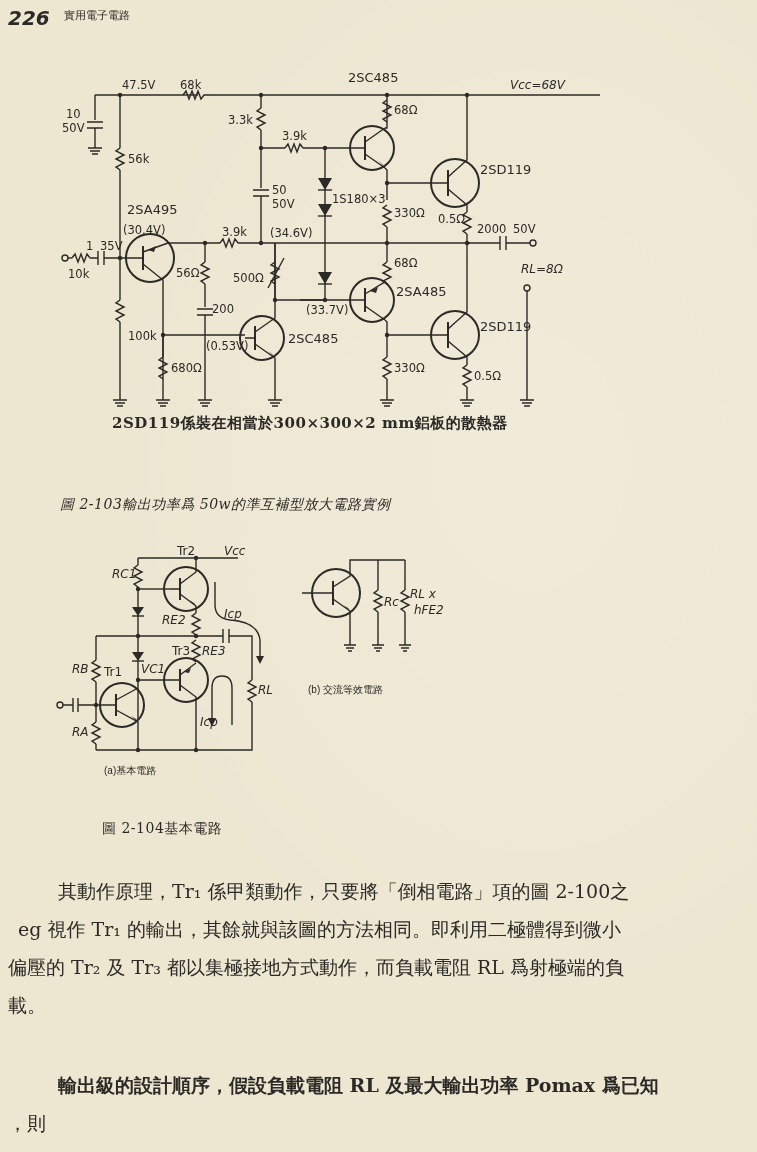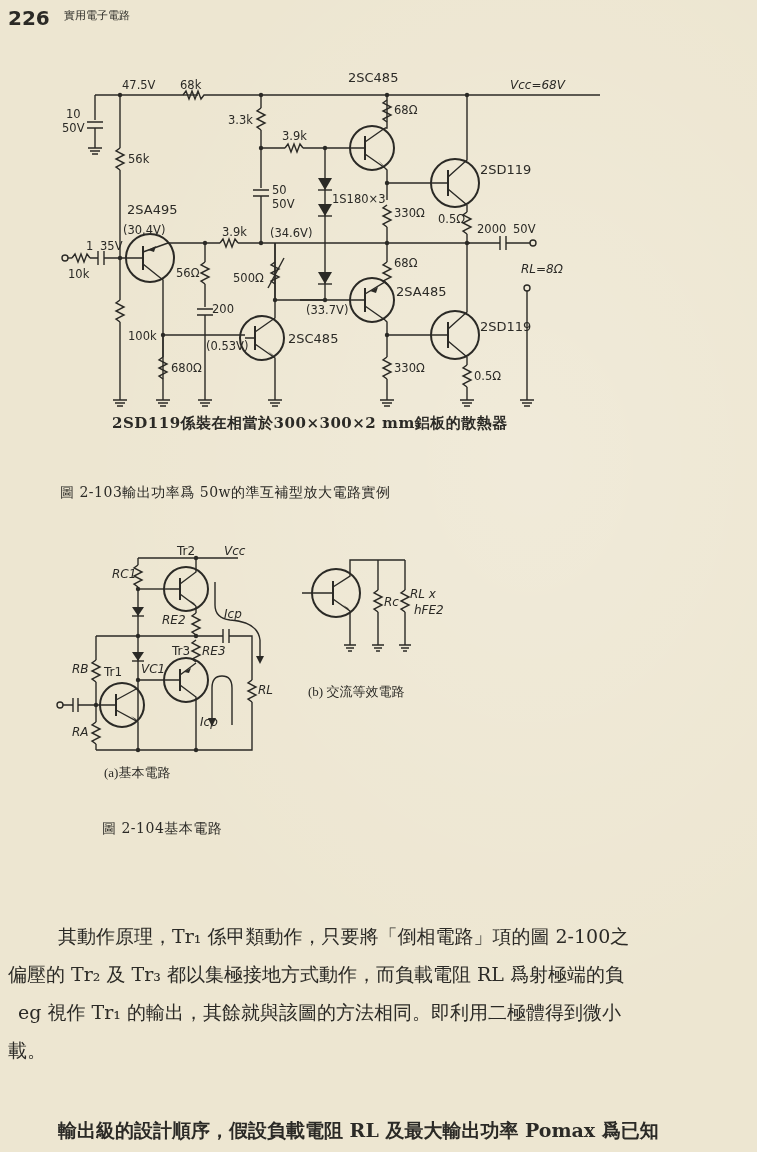--- a/index.html
+++ b/index.html
@@ -1,31 +1,31 @@
 <!DOCTYPE html>
 <html><head>
 <meta charset="utf-8">
 <style>
   html,body{margin:0;padding:0;}
   body{width:757px;height:1152px;background:#efe8d4;position:relative;overflow:hidden;font-family:"DejaVu Serif",serif;color:#2b2a26;}
   .page{position:absolute;left:0;top:0;width:757px;height:1152px;background:
     radial-gradient(ellipse at 70% 40%, rgba(255,255,255,0.18), rgba(0,0,0,0) 60%),
     #ede6d1;}
-  .hdr-num{position:absolute;left:8px;top:6px;font-family:"DejaVu Sans",sans-serif;font-weight:bold;font-size:20px;letter-spacing:0px;}
+  .hdr-num{position:absolute;left:8px;top:6px;font-family:"DejaVu Sans",sans-serif;font-weight:bold;font-style:italic;font-size:20px;letter-spacing:0px;}
   .hdr-title{position:absolute;left:64px;top:8px;font-size:11px;font-family:"DejaVu Serif",serif;}
   svg{position:absolute;left:0;top:0;}
   .lbl{font-family:"DejaVu Sans",sans-serif;font-size:11.5px;fill:#2b2a26;}
   .lbl-b{font-family:"DejaVu Sans",sans-serif;font-size:13px;fill:#2b2a26;}
   .lbl-i{font-family:"DejaVu Sans",sans-serif;font-style:italic;font-size:12px;fill:#2b2a26;}
   .wire{stroke:#2b2a26;stroke-width:1.4;fill:none;}
   .wire2{stroke:#2b2a26;stroke-width:2;fill:none;}
   .tr{stroke:#2b2a26;stroke-width:2;fill:none;}
   .caption{position:absolute;font-size:14px;font-family:"DejaVu Serif",serif;letter-spacing:0.5px;}
-  .sub{position:absolute;font-size:13px;font-family:Liberation Serif, serif;}
-  .para{position:absolute;left:0;width:757px;font-size:19px;line-height:38px;font-family:"DejaVu Serif",serif;margin-top:45px;}
+  .sub{position:absolute;font-size:10px;font-family:Liberation Sans, sans-serif;}
+  .para{position:absolute;left:0;width:757px;font-size:19px;line-height:38px;font-family:"DejaVu Serif",serif;}
   .para p{margin:0;padding:0 10px;}
 </style>
 </head>
 <body>
 
 <div class="page">
 
   <div class="hdr-num">226</div>
   <div class="hdr-title">實用電子電路</div>
 
@@ -194,21 +194,21 @@
     <text class="lbl" x="128" y="340">100k</text>
     <text class="lbl-b" x="288" y="343">2SC485</text>
     <text class="lbl" x="206" y="350">(0.53V)</text>
     <text class="lbl" x="171" y="372">680Ω</text>
     <text class="lbl" x="394" y="372">330Ω</text>
     <text class="lbl-b" x="480" y="331">2SD119</text>
     <text class="lbl" x="474" y="380">0.5Ω</text>
   </svg>
 
   <div class="caption" style="left:112px;top:414px;font-size:15px;font-weight:bold;">2SD119係裝在相當於300×300×2 mm鋁板的散熱器</div>
-  <div class="caption" style="left:60px;top:484px;">圖 2-103輸出功率爲 50w的準互補型放大電路實例</div>
+  <div class="caption" style="left:60px;top:496px;font-style:italic;">圖 2-103輸出功率爲 50w的準互補型放大電路實例</div>
 
   <svg width="757" height="800" style="top:0">
 
     <path class="wire" d="M138,558 L238,558"></path>
     <circle cx="196" cy="558" r="2.2" fill="#2b2a26"></circle>
     <path class="wire" d="M138,558 L138,565"></path>
     <polyline class="wire" points="138,565 134,568 142,572 134,576 142,580 134,584 138,587"></polyline>
     <path class="wire" d="M138,587 L138,720"></path>
     <circle cx="138" cy="589" r="2.2" fill="#2b2a26"></circle>
     <path class="wire" d="M138,589 L170,589"></path>
@@ -286,22 +286,22 @@
     <text class="lbl-i" x="410" y="598">RL x</text>
     <text class="lbl-i" x="414" y="614">hFE2</text>
   </svg>
 
   <div class="sub" style="left:308px;top:683px;">(b) 交流等效電路</div>
   <div class="sub" style="left:104px;top:764px;">(a)基本電路</div>
   <div class="caption" style="left:62px;top:820px;margin-left:40px;">圖 2-104基本電路</div>
 
   <div class="para" style="top:872px;">
     <p style="padding-left:58px;">其動作原理，Tr₁ 係甲類動作，只要將「倒相電路」項的圖 2-100之</p>
+    <p style="padding-left:18px;">eg  視作 Tr₁ 的輸出，其餘就與該圖的方法相同。即利用二極體得到微小</p>
     <p style="padding-left:8px;">偏壓的 Tr₂ 及 Tr₃ 都以集極接地方式動作，而負載電阻 RL  爲射極端的負</p>
-    <p style="padding-left:18px;">eg  視作 Tr₁ 的輸出，其餘就與該圖的方法相同。即利用二極體得到微小</p>
     <p style="padding-left:8px;">載。</p>
   </div>
   <div class="para" style="top:1066px;">
     <p style="padding-left:58px;font-weight:bold;">輸出級的設計順序，假設負載電阻 RL  及最大輸出功率 Pomax 爲已知</p>
     <p style="padding-left:8px;">，則</p>
   </div>
 
 </div>
 
 </body></html>

